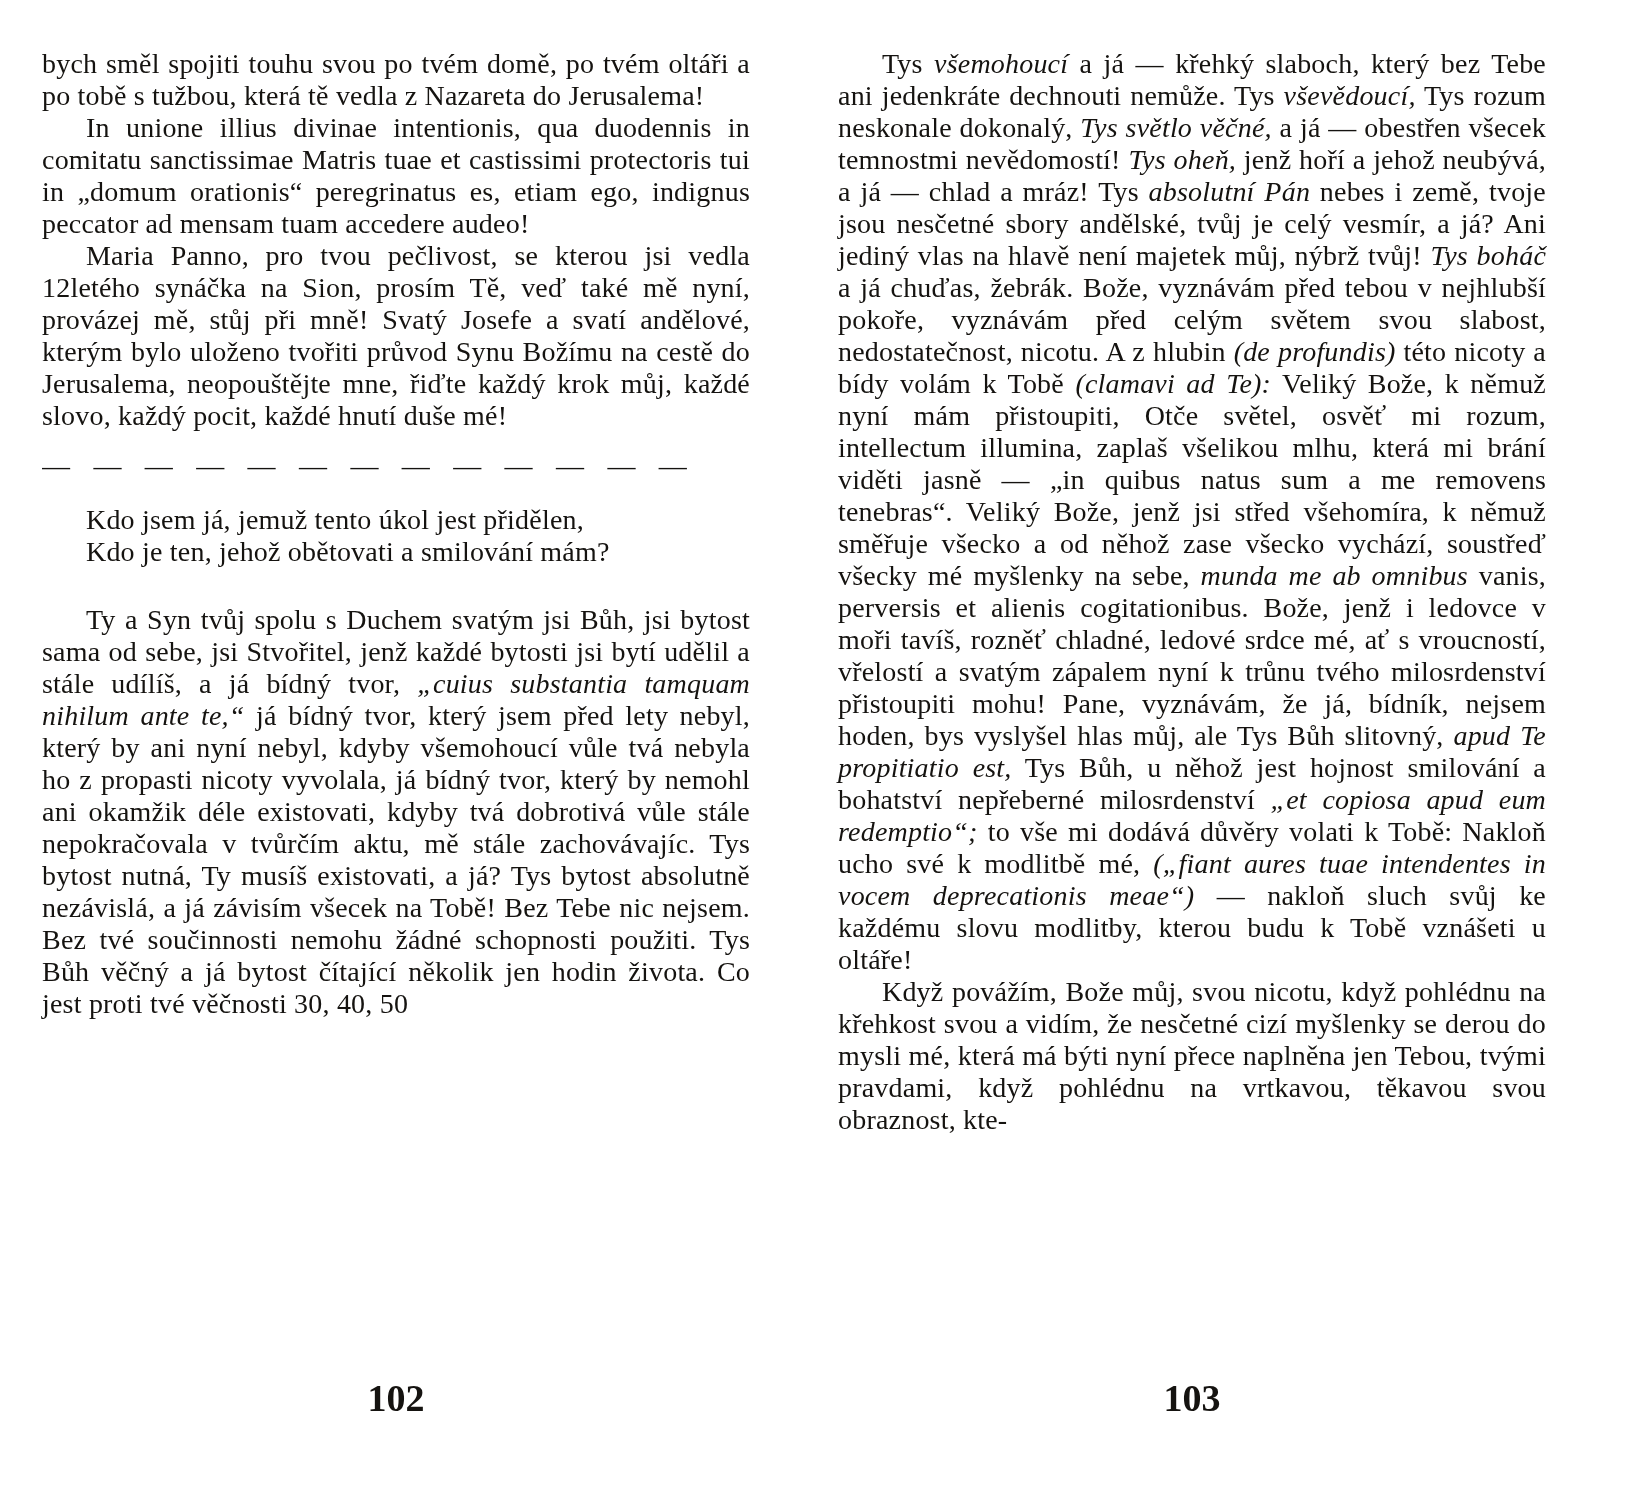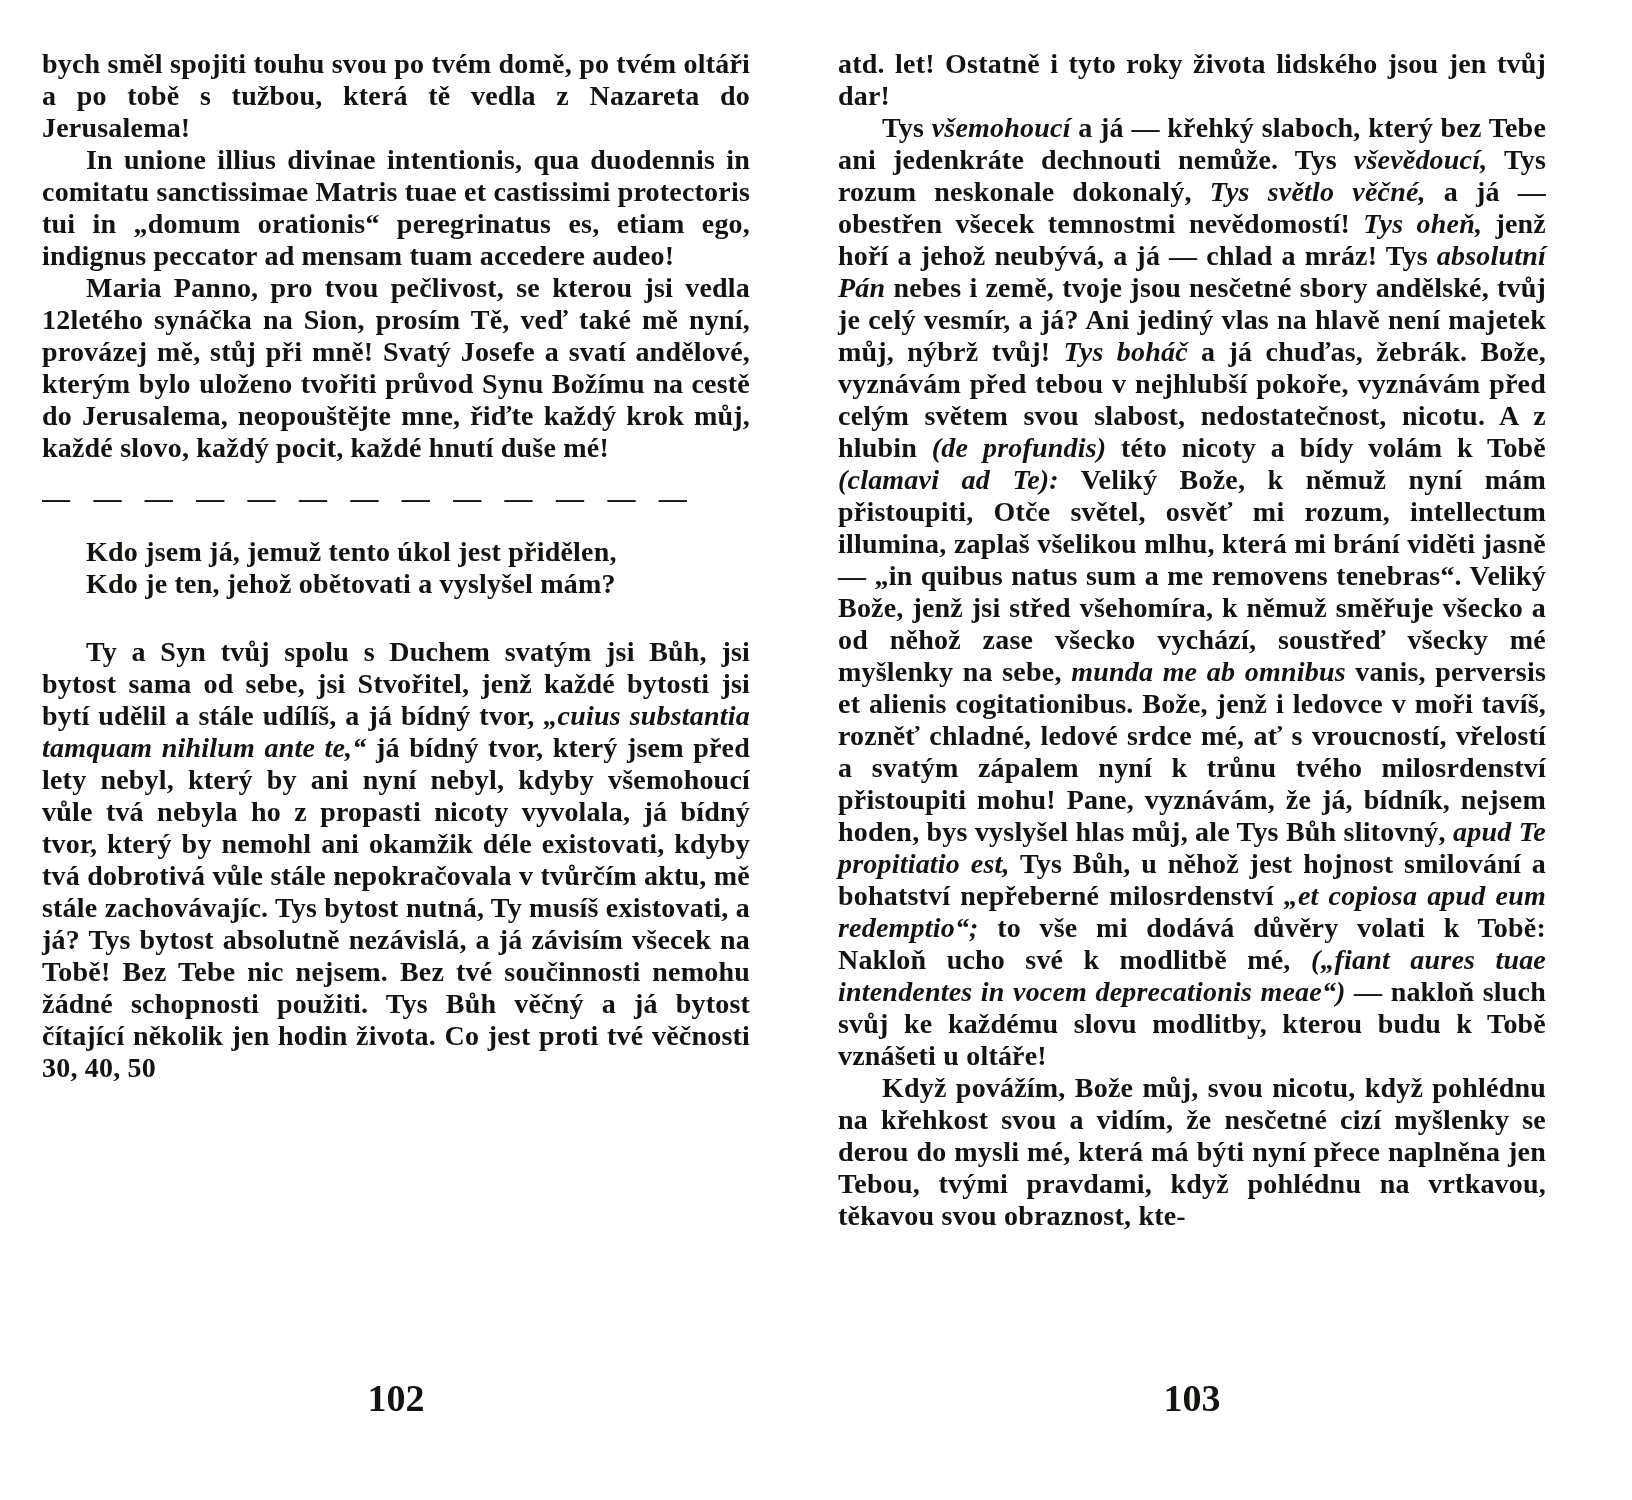--- a/index.html
+++ b/index.html
@@ -20,21 +20,21 @@
   }
   .page {
     position: relative;
     width: 708px;
     height: 1372px;
   }
   .page.left  { margin-left: 42px; }
   .page.right { margin-left: 88px; }
   .blocks {
     font-size: 28px;
-    font-weight: 700;
+    font-weight: 400;
     line-height: 32px;
     text-align: justify;
     letter-spacing: 0.2px;
   }
   p.para {
     margin: 0;
     text-indent: 0;
   }
   p.para.indent { text-indent: 44px; }
   .it { font-style: italic; margin-top: 16px; }
@@ -65,27 +65,26 @@
 
 <div class="spread">
   <div class="page left">
     <div class="blocks">
         <p class="para"><span>bych směl spojiti touhu svou po tvém domě, po tvém oltáři a po tobě s tužbou, která tě vedla z Nazareta do Jerusalema!</span></p>
         <p class="para indent"><span>In unione illius divinae intentionis, qua duodennis in comitatu sanctissimae Matris tuae et castissimi protectoris tui in „domum orationis“ peregrinatus es, etiam ego, indignus peccator ad mensam tuam accedere audeo!</span></p>
         <p class="para indent"><span>Maria Panno, pro tvou pečlivost, se kterou jsi vedla 12letého synáčka na Sion, prosím Tě, veď také mě nyní, provázej mě, stůj při mně! Svatý Josefe a svatí andělové, kterým bylo uloženo tvořiti průvod Synu Božímu na cestě do Jerusalema, neopouštějte mne, řiďte každý krok můj, každé slovo, každý pocit, každé hnutí duše mé!</span></p>
         <div class="divider">— — — — — — — — — — — — —</div>
         <div class="verse">
           <div class="vline">Kdo jsem já, jemuž tento úkol jest přidělen,</div>
-          <div class="vline">Kdo je ten, jehož obětovati a vyslyšel mám?</div>
+          <div class="vline">Kdo je ten, jehož obětovati a smilování mám?</div>
         </div>
         <p class="para indent"><span>Ty a Syn tvůj spolu s Duchem svatým jsi Bůh, jsi bytost sama od sebe, jsi Stvořitel, jenž každé bytosti jsi bytí udělil a stále udílíš, a já bídný tvor, </span><span class="it">„cuius substantia tamquam nihilum ante te,“</span><span> já bídný tvor, který jsem před lety nebyl, který by ani nyní nebyl, kdyby všemohoucí vůle tvá nebyla ho z propasti nicoty vyvolala, já bídný tvor, který by nemohl ani okamžik déle existovati, kdyby tvá dobrotivá vůle stále nepokračovala v tvůrčím aktu, mě stále zachovávajíc. Tys bytost nutná, Ty musíš existovati, a já? Tys bytost absolutně nezávislá, a já závisím všecek na Tobě! Bez Tebe nic nejsem. Bez tvé součinnosti nemohu žádné schopnosti použiti. Tys Bůh věčný a já bytost čítající několik jen hodin života. Co jest proti tvé věčnosti 30, 40, 50</span></p>
       </div>
     <div class="pagenum">102</div>
   </div>
   <div class="page right">
     <div class="blocks">
-        <p class="para"><span>atd. let! Ostatně i tyto roky života lidského jsou jen tvůj dar!</span></p>
         <p class="para indent"><span>Tys </span><span class="it">všemohoucí</span><span> a já — křehký slaboch, který bez Tebe ani jedenkráte dechnouti nemůže. Tys </span><span class="it">vševědoucí,</span><span> Tys rozum neskonale dokonalý, </span><span class="it">Tys světlo věčné,</span><span> a já — obestřen všecek temnostmi nevědomostí! </span><span class="it">Tys oheň,</span><span> jenž hoří a jehož neubývá, a já — chlad a mráz! Tys </span><span class="it">absolutní Pán</span><span> nebes i země, tvoje jsou nesčetné sbory andělské, tvůj je celý vesmír, a já? Ani jediný vlas na hlavě není majetek můj, nýbrž tvůj! </span><span class="it">Tys boháč</span><span> a já chuďas, žebrák. Bože, vyznávám před tebou v nejhlubší pokoře, vyznávám před celým světem svou slabost, nedostatečnost, nicotu. A z hlubin </span><span class="it">(de profundis)</span><span> této nicoty a bídy volám k Tobě </span><span class="it">(clamavi ad Te):</span><span> Veliký Bože, k němuž nyní mám přistoupiti, Otče světel, osvěť mi rozum, intellectum illumina, zaplaš všelikou mlhu, která mi brání viděti jasně — „in quibus natus sum a me removens tenebras“. Veliký Bože, jenž jsi střed všehomíra, k němuž směřuje všecko a od něhož zase všecko vychází, soustřeď všecky mé myšlenky na sebe, </span><span class="it">munda me ab omnibus</span><span> vanis, perversis et alienis cogitationibus. Bože, jenž i ledovce v moři tavíš, rozněť chladné, ledové srdce mé, ať s vroucností, vřelostí a svatým zápalem nyní k trůnu tvého milosrdenství přistoupiti mohu! Pane, vyznávám, že já, bídník, nejsem hoden, bys vyslyšel hlas můj, ale Tys Bůh slitovný, </span><span class="it">apud Te propitiatio est,</span><span> Tys Bůh, u něhož jest hojnost smilování a bohatství nepřeberné milosrdenství </span><span class="it">„et copiosa apud eum redemptio“;</span><span> to vše mi dodává důvěry volati k Tobě: Nakloň ucho své k modlitbě mé, </span><span class="it">(„fiant aures tuae intendentes in vocem deprecationis meae“)</span><span> — nakloň sluch svůj ke každému slovu modlitby, kterou budu k Tobě vznášeti u oltáře!</span></p>
         <p class="para indent"><span>Když povážím, Bože můj, svou nicotu, když pohlédnu na křehkost svou a vidím, že nesčetné cizí myšlenky se derou do mysli mé, která má býti nyní přece naplněna jen Tebou, tvými pravdami, když pohlédnu na vrtkavou, těkavou svou obraznost, kte-</span></p>
       </div>
     <div class="pagenum">103</div>
   </div>
 </div>
 
 </body></html>

